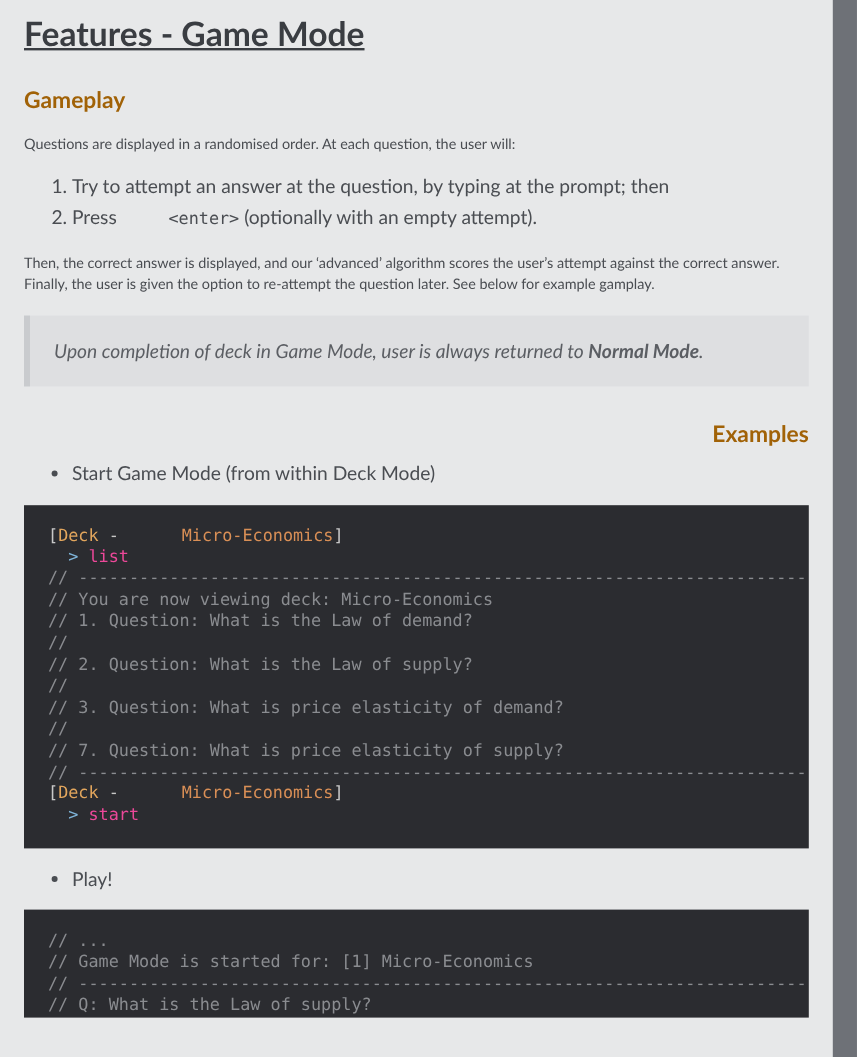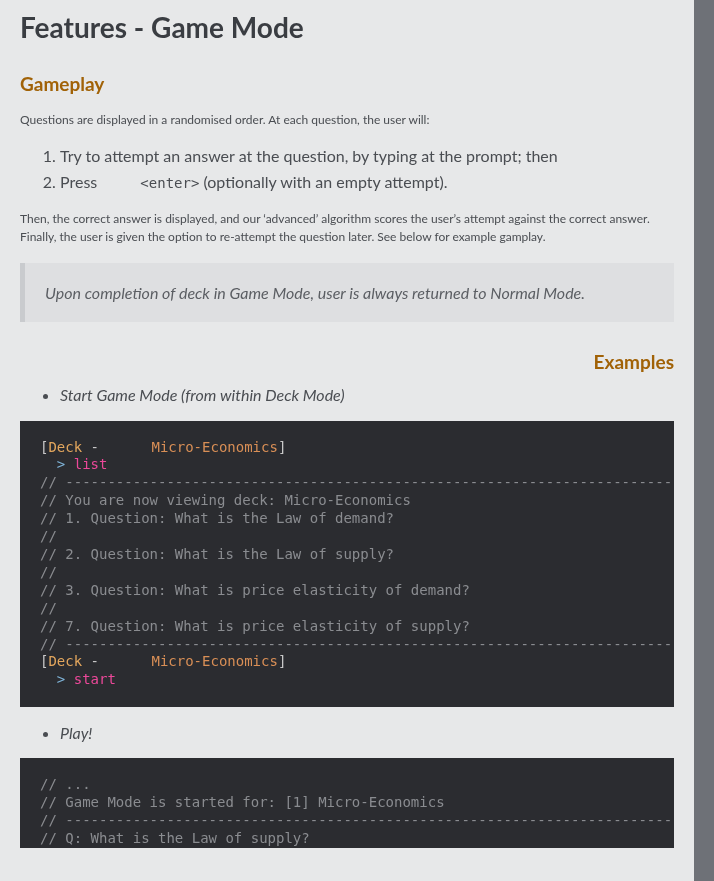--- a/index.html
+++ b/index.html
@@ -20,20 +20,21 @@
   .inner {
     padding: 0 20px;
   }
   h2.section-title {
     font-size: 28px;
     font-weight: 700;
     color: #3a3d42;
     margin: 0;
     padding-top: 10px;
     padding-bottom: 6px;
+    text-decoration: underline;
   }
   h3.sub-title {
     font-size: 19px;
     font-weight: 700;
     color: #a16207;
     margin: 22px 0 10px 0;
   }
   h3.sub-title.examples {
     margin: 28px 0 10px 0;
     text-align: right;
@@ -64,30 +65,29 @@
     background: #dedfe1;
     border-left: 5px solid #c9cbce;
     padding: 18px 20px;
     margin: 18px 0 0 0;
     font-size: 16px;
     color: #5b5e63;
     font-style: italic;
     line-height: 1.45;
   }
   .callout strong {
-    font-weight: 400;
+    font-weight: 700;
     font-style: italic;
   }
   ul.bullet-list {
     margin: 10px 0 14px 0;
     padding-left: 40px;
     font-size: 16px;
     color: #4a4d52;
     line-height: 1.45;
-    font-style: italic;
   }
   pre.code-block {
     background: #2b2c30;
     color: #c8c8c8;
     font-family: "Menlo", "Consolas", monospace;
     font-size: 14px;
     line-height: 1.28;
     padding: 18px 20px;
     margin: 14px 0;
     white-space: pre;

